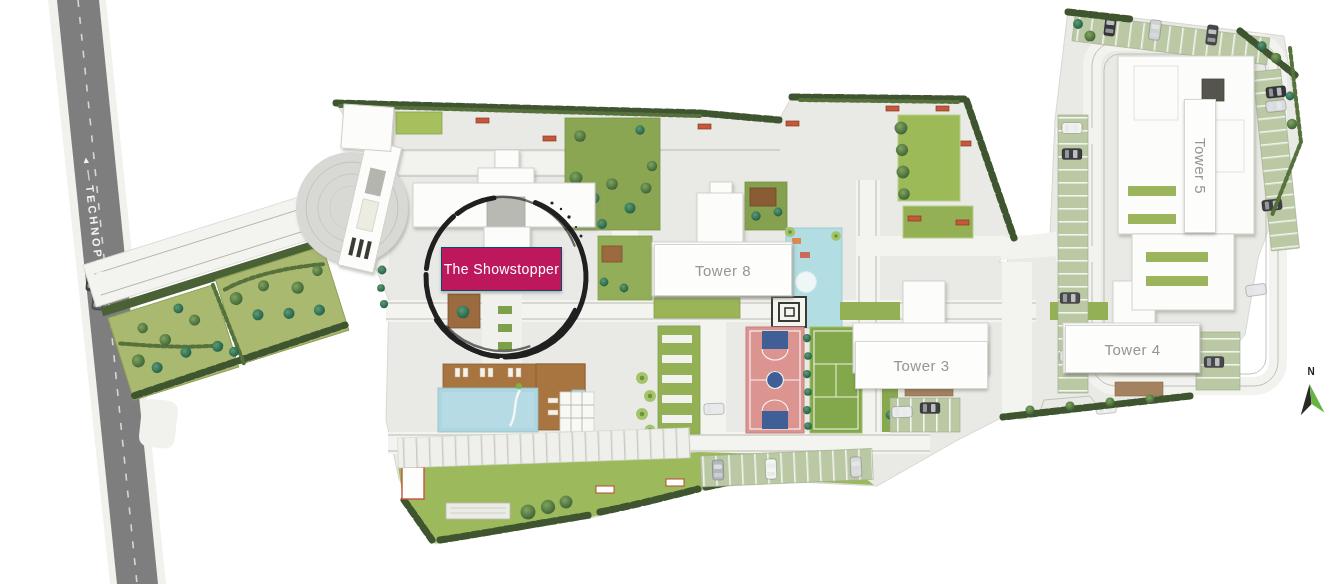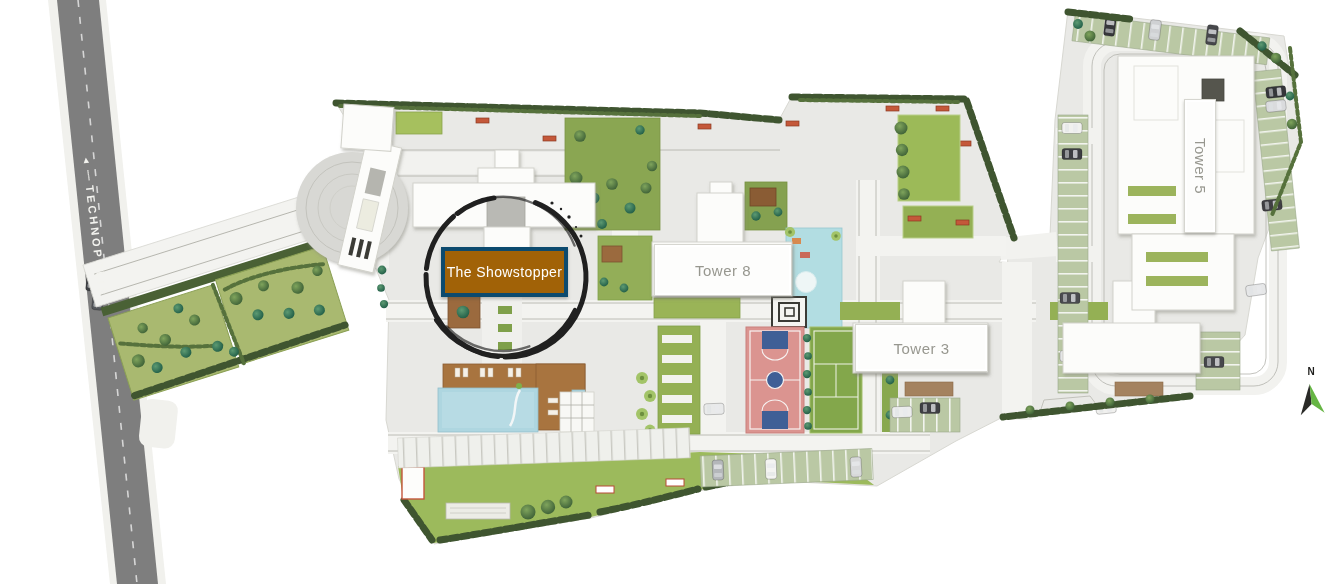--- a/index.html
+++ b/index.html
@@ -4,21 +4,21 @@
 <style>
   html,body{margin:0;padding:0;background:#ffffff;}
   .stage{position:relative;width:1336px;height:584px;background:#ffffff;overflow:hidden;
          font-family:"Liberation Sans", sans-serif;}
   .stage svg{position:absolute;left:0;top:0;}
   .twr{position:absolute;display:flex;align-items:center;justify-content:center;
        background:#fdfdfc;color:#97978f;border:1px solid #d6d6d0;
        box-shadow:0 2px 3px rgba(70,70,60,.30), inset 0 0 0 2px #ffffff;
        font-size:15px;letter-spacing:.5px;font-weight:400;}
   .twr.vert{writing-mode:vertical-rl;}
-  .twr.hot{background:#a16207;color:#ffffff;border:4px solid #0c4a6e;
+  .twr.hot{background:#be185d;color:#ffffff;border:1px solid #0c4a6e;
            font-size:14px;letter-spacing:.4px;font-weight:300;
            box-shadow:0 2px 3px rgba(70,70,60,.35);}
   .roadlabel{position:absolute;left:86px;top:150px;color:#f3f3ef;
              display:flex;align-items:center;gap:5px;
              transform-origin:0 50%;transform:rotate(83deg);
              font-size:11px;font-weight:600;letter-spacing:3px;white-space:nowrap;}
   .roadlabel .arr{font-size:9px;letter-spacing:0;}
   .roadlabel .dots{font-size:9px;letter-spacing:0;opacity:.85;}
   .north{position:absolute;left:1296px;top:366px;width:30px;text-align:center;
          color:#1d1d1b;font-size:10px;font-weight:bold;}
@@ -433,17 +433,18 @@
 </svg>
 
 <div class="roadlabel">
   <span class="arr">◄</span>
   <span class="dots">┄┄</span>
   <span>TECHNOPOLIS</span>
 </div>
 
 <div class="twr hot" style="left:441px;top:247px;width:119px;height:42px;">The Showstopper</div>
 <div class="twr" style="left:654px;top:244px;width:136px;height:50px;">Tower 8</div>
-<div class="twr" style="left:855px;top:324px;width:131px;height:46px;">Tower 3</div>
+<div class="twr" style="left:855px;top:341px;width:131px;height:46px;">Tower 3</div>
+<div class="twr" style="left:1065px;top:325px;width:133px;height:46px;">Tower 4</div>
 <div class="twr vert" style="left:1184px;top:99px;width:30px;height:132px;">Tower 5</div>
 
 <div class="north">N</div>
 </div>
 
 </body></html>

